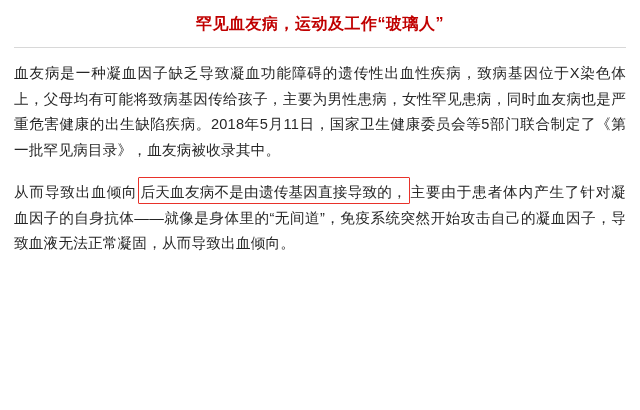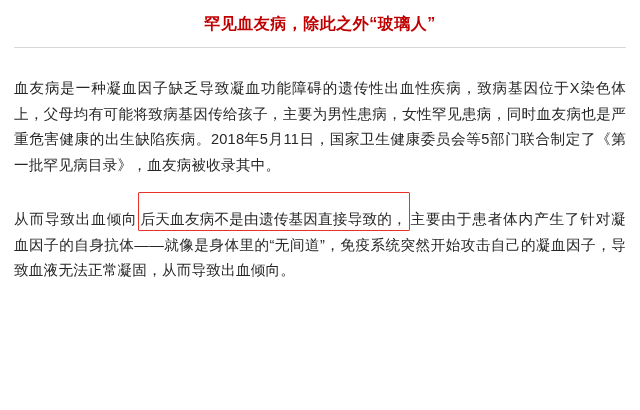--- a/index.html
+++ b/index.html
@@ -43,40 +43,40 @@
     text-align: justify;
     letter-spacing: 0.2px;
   }
   p {
     margin: 0;
   }
   .para {
     margin-top: 14px;
   }
   .para:first-of-type {
-    margin-top: 28px;
+    margin-top: 13px;
   }
   
   .boxed {
     border: 1.6px solid #e8322a;
-    padding: 16px 2px 1px 2px;
+    padding: 4px 2px 1px 2px;
     border-radius: 1px;
     display: inline-block;
     line-height: 20px;
   }
   .para-boxed-1 {
     margin-top: 14px;
   }
 </style>
 </head>
 <body>
 
 <div class="page">
 
-  <h1 class="title">罕见血友病，除此之外“玻璃人”</h1>
+  <h1 class="title">罕见血友病，运动及工作“玻璃人”</h1>
 
   <div class="rule"></div>
 
   <div class="body-text">
 
     <p class="para"><span>血友病是一种凝血因子缺乏导致凝血功能障碍的遗传性出血性疾病，致病基因位于X染色体上，父母均有可能将致病基因传给孩子，主要为男性患病，女性罕见患病，同时血友病也是严重危害健康的出生缺陷疾病。2018年5月11日，国家卫生健康委员会等5部门联合制定了《第一批罕见病目录》，血友病被收录其中。</span></p>
 
     <p class="para para-boxed-1"><span>从而导致出血倾向</span><span class="boxed">后天血友病不是由遗传基因直接导致的，</span><span>主要由于患者体内产生了针对凝血因子的自身抗体——就像是身体里的“无间道”，免疫系统突然开始攻击自己的凝血因子，导致血液无法正常凝固，从而导致出血倾向。</span></p>
 
 

